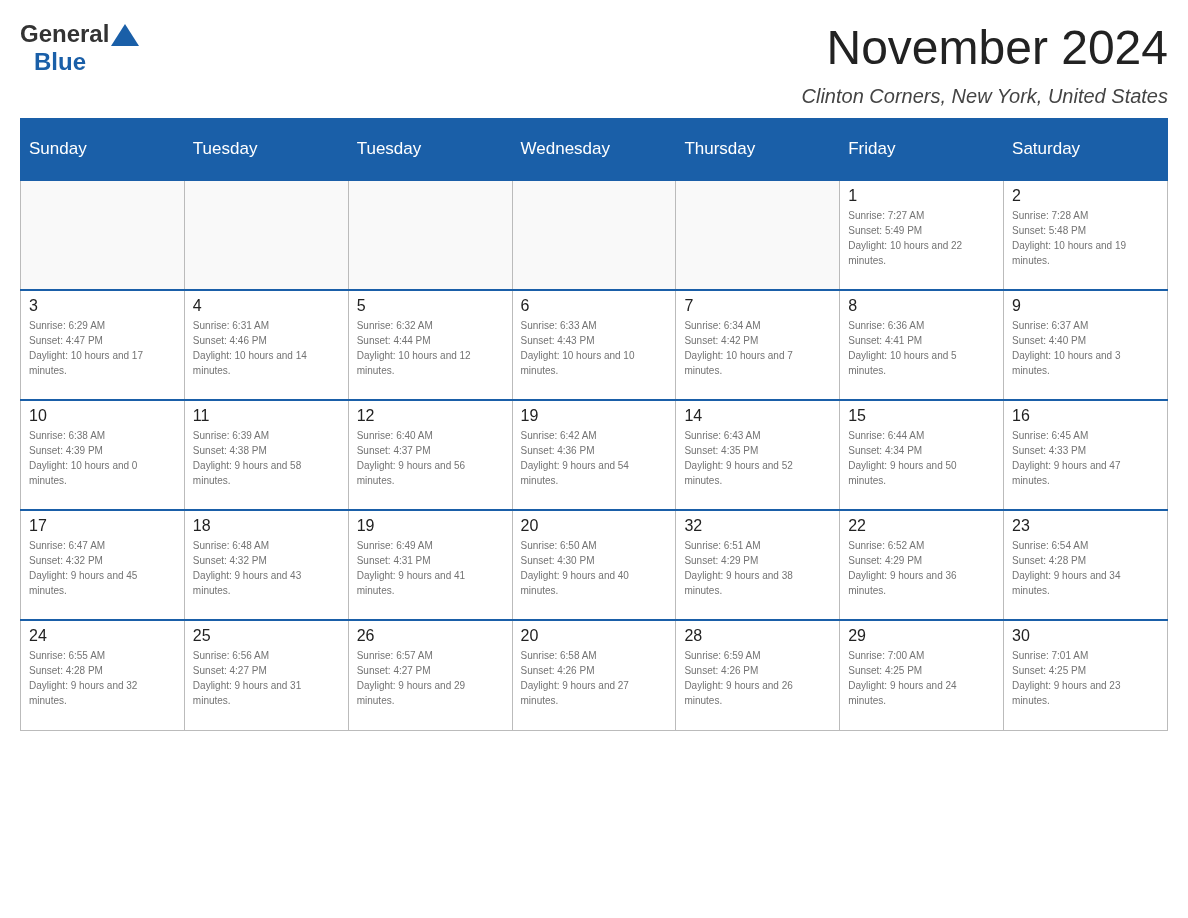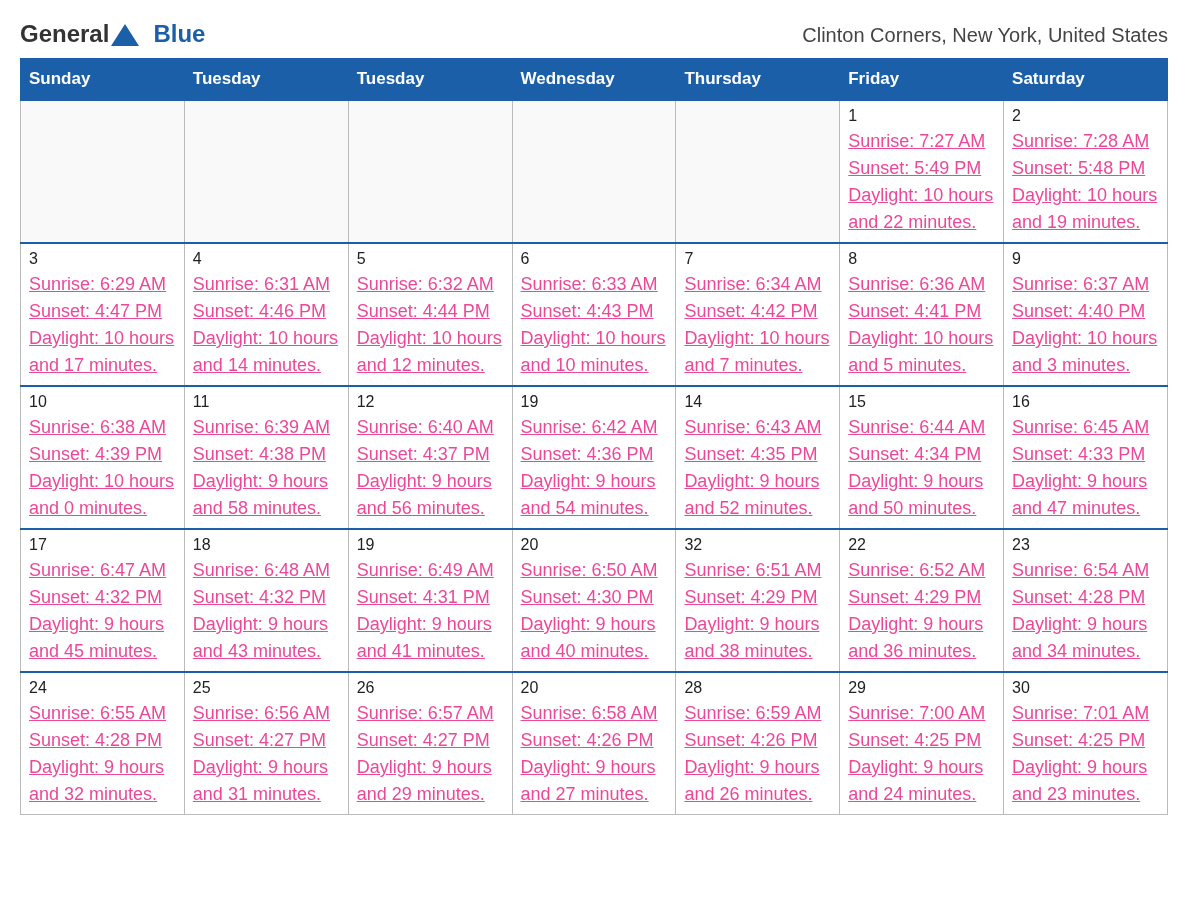--- a/index.html
+++ b/index.html
@@ -11,74 +11,74 @@
       min-height: 918px;
     }
     .header {
       display: flex;
       justify-content: space-between;
       align-items: flex-start;
       margin-bottom: 10px;
     }
     .logo-wrapper {
       display: flex;
-      flex-direction: row;
+      flex-direction: column;
     }
     .logo-line1 {
       display: flex;
       align-items: center;
     }
     .title-section {
       text-align: right;
     }
     .month-title {
       font-size: 48px;
       font-weight: normal;
       color: #222;
     }
     .location-title {
       font-size: 20px;
       color: #444;
-      margin-top: 4px;
+      margin-top: 10px;
+      font-style: italic;
     }
     .calendar {
       width: 100%;
       border-collapse: collapse;
       border: 1px solid #999;
     }
     .calendar thead th {
       background-color: #1a5fa8;
       color: #fff;
-      padding: 10px 8px;
+      padding: 20px 8px;
       text-align: left;
       font-size: 17px;
-      font-weight: bold;
+      font-weight: normal;
       border: 1px solid #1a5fa8;
     }
     .calendar tbody td {
       vertical-align: top;
       padding: 6px 8px;
       border: 1px solid #bbb;
       width: 14.28%;
       height: 110px;
       font-size: 13px;
       color: #333;
     }
     .day-number {
       font-size: 16px;
       font-weight: normal;
       color: #222;
       display: block;
       margin-bottom: 3px;
     }
     .day-info {
-      font-size: 18px;
+      font-size: 10px;
       line-height: 1.5;
-      color: #ec4899;
-      text-decoration: underline;
+      color: #737373;
     }
     .calendar tbody tr {
       border-top: 2px solid #1a5fa8;
     }
     .empty-cell {
       background: #f9f9f9;
     }
   </style>
 </head>
 <body>
@@ -89,20 +89,21 @@
       <span style="font-size:24px;font-weight:bold;color:#333;">General</span>
       <svg width="28" height="22" viewBox="0 0 28 22" style="margin-left:2px;margin-top:2px;">
         <polygon points="0,22 14,0 28,22" fill="#1a5fa8"></polygon>
       </svg>
     </div>
     <div style="margin-left:14px;">
       <span style="font-size:24px;font-weight:bold;color:#1a5fa8;">Blue</span>
     </div>
   </div>
   <div class="title-section">
+    <div class="month-title">November 2024</div>
     <div class="location-title">Clinton Corners, New York, United States</div>
   </div>
 </div>
 
 <table class="calendar">
   <thead>
     <tr>
       <th>Sunday</th>
       <th>Tuesday</th>
       <th>Tuesday</th>

